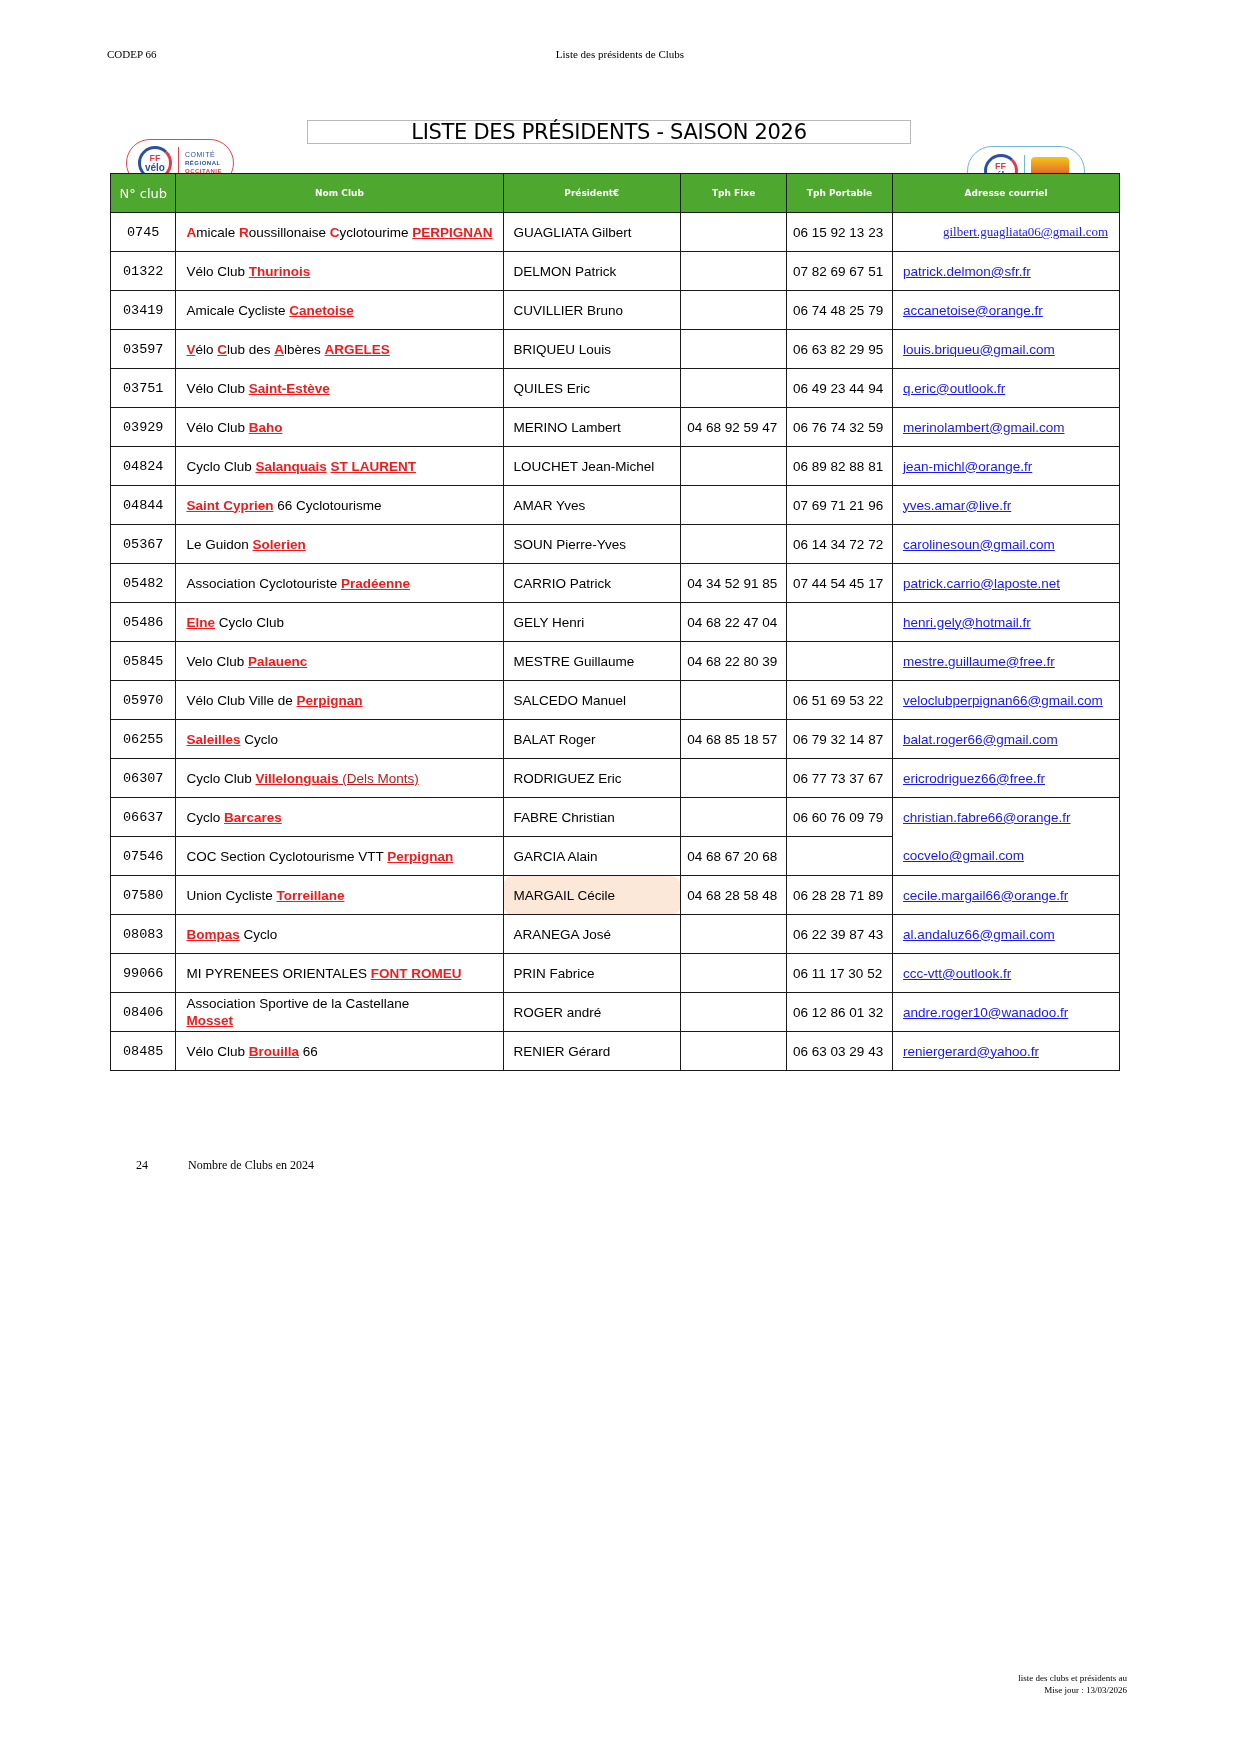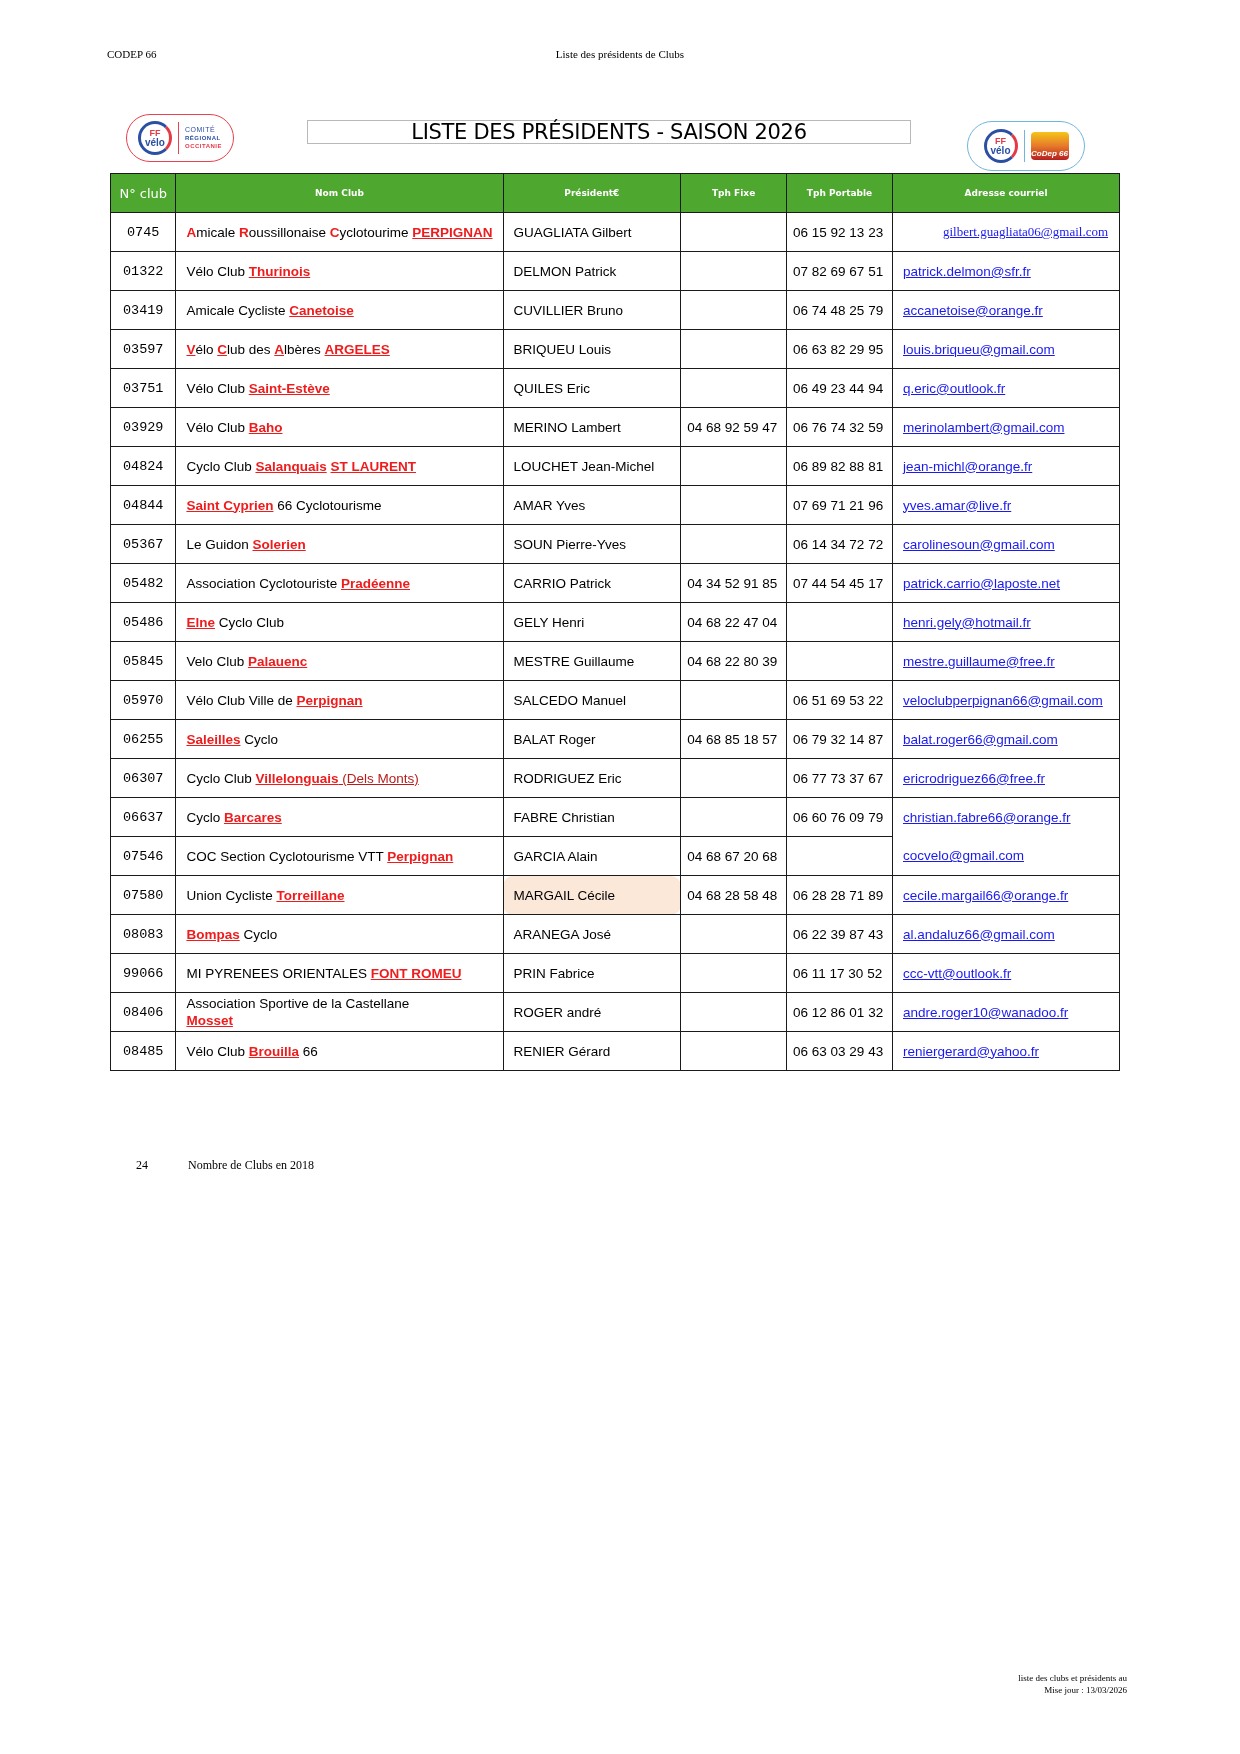--- a/index.html
+++ b/index.html
@@ -1,21 +1,21 @@
 <!DOCTYPE html>
 <html><head>
 <meta charset="utf-8">
 <style>
   * { box-sizing: border-box; margin: 0; padding: 0; }
   html, body { width: 1240px; height: 1754px; background: #ffffff; }
   body { position: relative; font-family: "Liberation Sans", sans-serif; color: #000; overflow: hidden; }
   .serif { font-family: "Liberation Serif", serif; }
   .hdr-left { position: absolute; left: 107px; top: 48px; font-size: 11px; }
   .hdr-center { position: absolute; left: 0; width: 1240px; top: 48px; font-size: 11px; text-align: center; }
-  .logo { position: absolute; border-radius: 26px; background: #fff; display: flex; align-items: center; justify-content: center; gap: 6px; }
+  .logo { position: absolute; border-radius: 26px; background: #fff; display: flex; align-items: center; justify-content: center; gap: 6px; margin-top: 25px; }
   .logo-left { left: 126px; top: 114px; width: 108px; height: 48px; border: 1.5px solid #e8414f; }
   .logo-right { left: 967px; top: 121px; width: 118px; height: 50px; border: 1.5px solid #6fb6dc; }
   .ffvelo { width: 34px; height: 34px; border-radius: 50%; border: 3px solid #2b4fa3; border-right-color: #e63946; display: flex; flex-direction: column; align-items: center; justify-content: center; line-height: 9px; }
   .ffvelo .ff { color: #e63946; font-weight: bold; font-size: 9px; }
   .ffvelo .vl { color: #2b4fa3; font-weight: bold; font-size: 10px; }
   .sep { width: 1px; height: 32px; background: #e8414f; }
   .logo-right .sep { background: #6fb6dc; }
   .comite { display: flex; flex-direction: column; line-height: 8px; font-size: 7px; color: #2b4fa3; letter-spacing: 0.5px; }
   .comite .occ { color: #e63946; font-weight: bold; font-size: 6px; }
   .codep-badge { width: 38px; height: 28px; border-radius: 4px; background: linear-gradient(180deg, #f5c518 0%, #e6792b 50%, #b51f1f 100%); color: #fff; font-size: 8px; font-weight: bold; font-style: italic; display: flex; align-items: flex-end; justify-content: center; padding-bottom: 2px; }
@@ -262,18 +262,18 @@
         <td><span>Vélo Club </span><span class="hl">Brouilla</span><span> 66</span></td>
         <td>RENIER Gérard</td>
         <td class="phone"></td>
         <td class="phone">06 63 03 29 43</td>
         <td><a class="email" href="#">reniergerard@yahoo.fr</a></td>
       </tr>
     </tbody>
 </table>
 
 <div class="count serif">24</div>
-<div class="count-label serif">Nombre de Clubs en 2018</div>
+<div class="count-label serif">Nombre de Clubs en 2024</div>
 
 <div class="footer serif">
   <div>liste des clubs et présidents au</div>
   <div>Mise jour : 13/03/2026</div>
 </div>
 
 </body></html>

